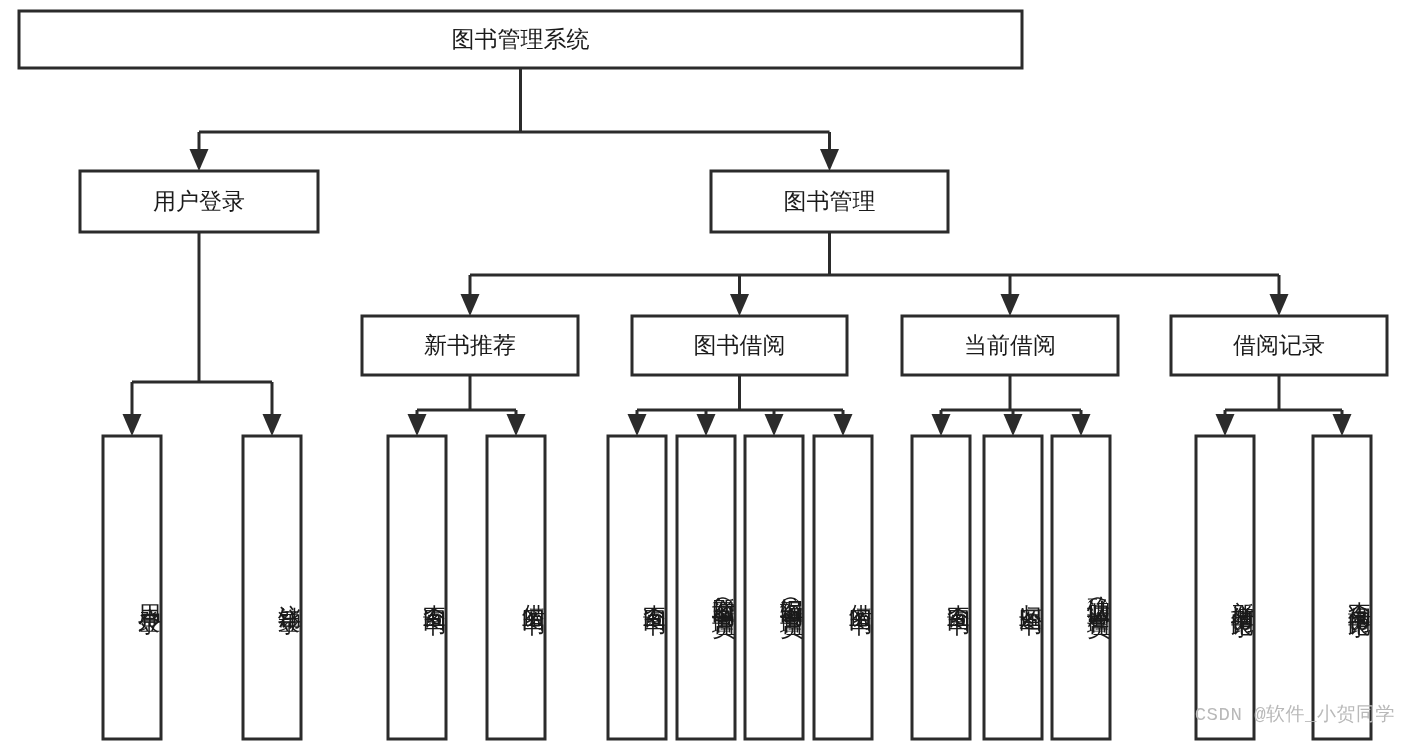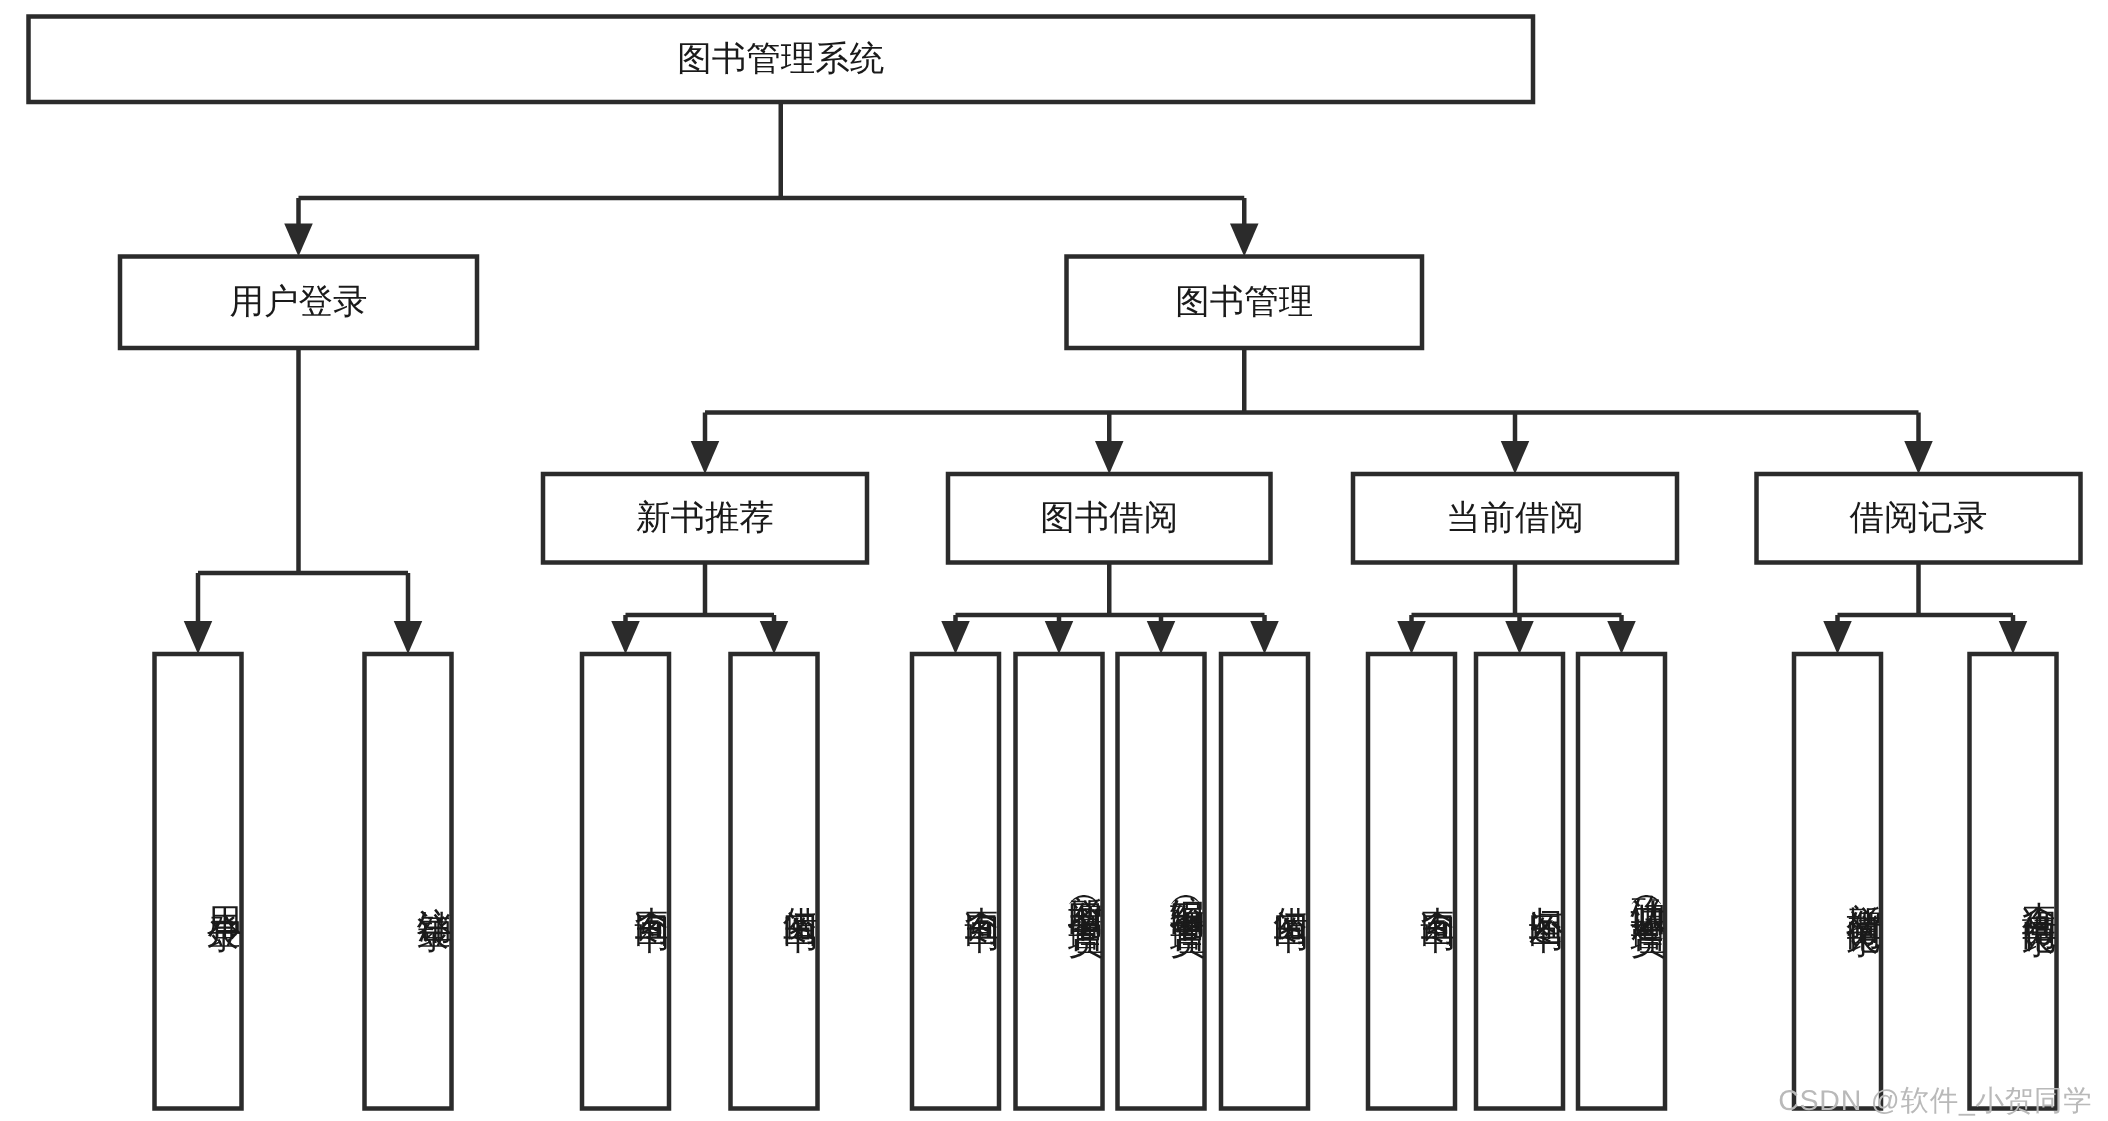--- a/index.html
+++ b/index.html
@@ -61,22 +61,22 @@
     font-size: 23px;
     line-height: 1.0;
     color: #1a1a1a;
     letter-spacing: 3px;
     pointer-events: none;
     overflow: hidden;
   }
   .watermark {
     position: absolute;
     right: 10px;
-    bottom: 0;
-    font-family: Liberation Sans, sans-serif;
+    bottom: 20px;
+    font-family: Liberation Mono, monospace;
     font-size: 19px;
     color: #b9b9b9;
     white-space: pre;
     letter-spacing: 0.5px;
   }
 </style>
 </head>
 <body>
 
 <div id="diagram-root">

